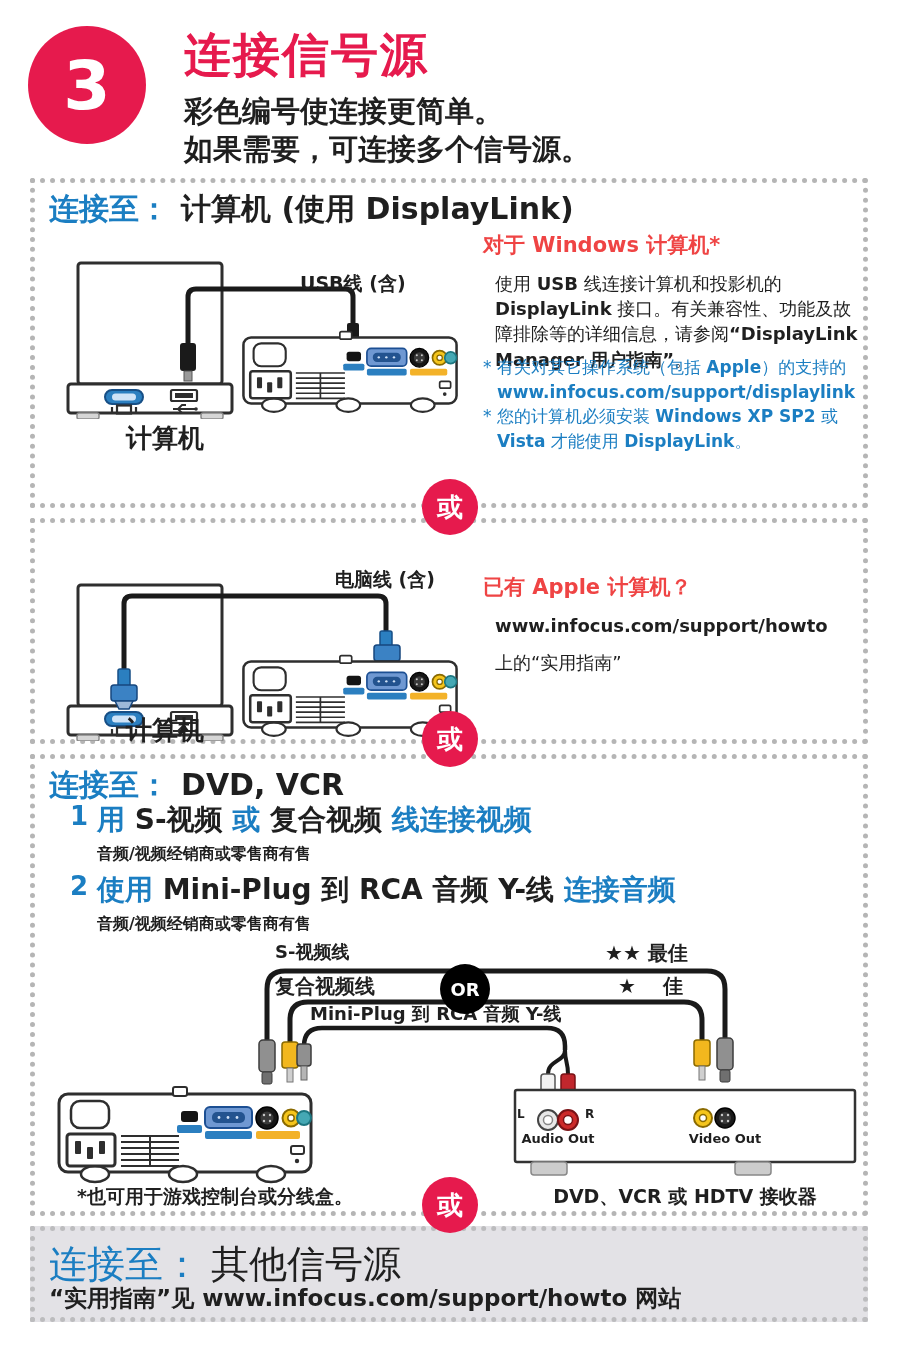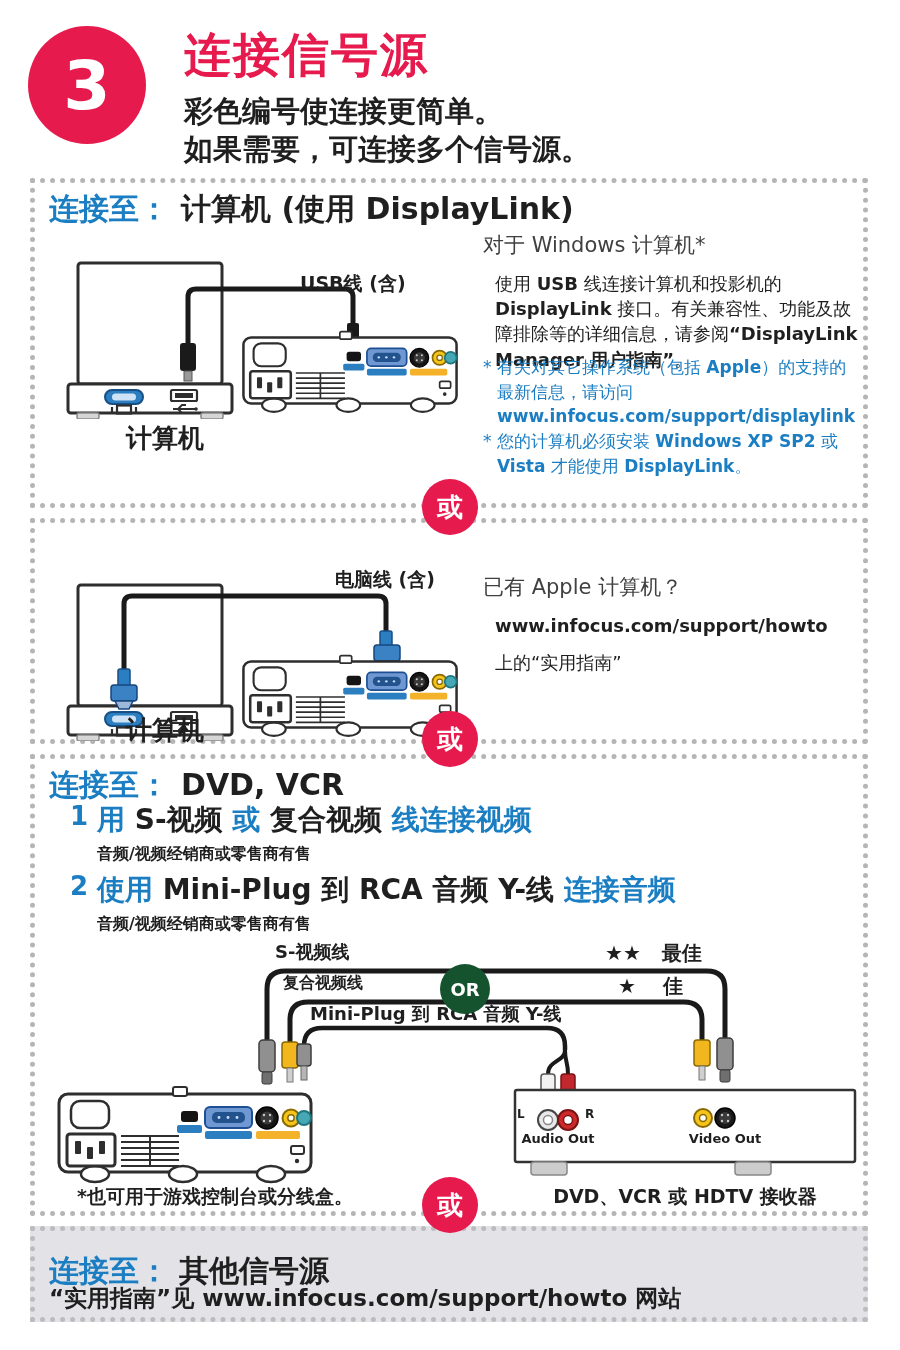--- a/index.html
+++ b/index.html
@@ -21,39 +21,39 @@
   .sec2{top:518px;height:226px;}
   .sec3{top:754px;height:462px;}
   .sec4{top:1226px;height:96px;background:#e3e2e6;border-color:#bcbcbe;}
   .sec-h2{position:absolute;left:14px;top:6px;font-size:30px;font-weight:700;white-space:nowrap;}
   .sec-h2 .rest{margin-left:12px;color:#1f1f1f;}
   .diagram-svg{position:absolute;pointer-events:none;}
   .diag-label{position:absolute;font-size:19px;font-weight:700;white-space:nowrap;}
   .dev-label{position:absolute;font-size:26px;font-weight:700;text-align:center;}
   
   .info-col{position:absolute;left:448px;width:390px;}
-  .info-h3{font-size:21px;font-weight:400;color:#404040;margin:0 0 8px 0;}
+  .info-h3{font-size:21px;font-weight:700;color:#ef4444;margin:0 0 8px 0;}
   .info-p{font-size:18px;line-height:1.4;margin:12px;}
   .fnote{color:#1b7ec2;font-size:17px;line-height:1.45;}
   .fnote .cont{margin-left:14px;}
   
   .step-row{position:absolute;left:35px;display:flex;align-items:flex-start;}
   .step-num{color:#1b7ec2;font-size:26px;font-weight:700;width:27px;flex:none;}
   .step-text{font-size:28px;font-weight:700;white-space:nowrap;}
   .step-sub{position:absolute;left:62px;font-size:16px;font-weight:700;}
   
   .or-badge{position:absolute;left:422px;width:56px;height:56px;border-radius:50%;background:#e61a4d;
     color:#fff;font-size:26px;font-weight:700;display:flex;align-items:center;justify-content:center;z-index:6;}
-  .or-connector{position:absolute;width:50px;height:50px;border-radius:50%;background:#14532d;color:#fff;
+  .or-connector{position:absolute;width:50px;height:50px;border-radius:50%;background:#000000;color:#fff;
     font-size:18px;font-weight:700;display:flex;align-items:center;justify-content:center;z-index:4;}
   .stars{position:absolute;font-size:20px;font-weight:700;white-space:nowrap;}
   .jack-label{position:absolute;font-size:12px;font-weight:700;}
   .out-label{position:absolute;font-size:13px;font-weight:700;text-align:center;}
   .sec3-caption{position:absolute;font-size:19px;font-weight:700;}
-  .sec4-h2{position:absolute;left:14px;top:20px;font-size:30px;font-weight:700;white-space:nowrap;}
+  .sec4-h2{position:absolute;left:14px;top:8px;font-size:38px;font-weight:400;white-space:nowrap;}
   .sec4-h2 .rest{margin-left:10px;}
   .sec4-body{position:absolute;left:14px;top:52px;font-size:23px;font-weight:700;white-space:nowrap;}
   .hidden-defs{position:absolute;width:0;height:0;overflow:hidden;}
 </style>
 </head>
 <body>
 
 <svg class="hidden-defs" aria-hidden="true">
   <defs>
     <symbol id="proj" viewBox="0 0 260 105">
@@ -148,21 +148,20 @@
     </svg>
     <div class="diag-label" style="left:265px;top:88px;">USB线 (含)</div>
     <div class="dev-label" style="left:60px;top:238px;width:140px;">计算机</div>
 
     <div class="info-col" style="top:48px;">
       <div class="info-h3">对于 Windows 计算机*</div>
       <p class="info-p"><span>使用 </span><span class="b">USB</span><span> 线连接计算机和投影机的 </span><span class="b">DisplayLink</span><span> 接口。有关兼容性、功能及故障排除等的详细信息，请参阅</span><span class="b">“DisplayLink Manager 用户指南”</span><span>。</span></p>
     </div>
     <div class="info-col fnote" style="top:172px;">
       <div><span>* 有关对其它操作系统（包括 </span><span class="b">Apple</span><span>）的支持的</span></div>
-      <div class="cont">最新信息，请访问</div>
       <div class="cont b">www.infocus.com/support/displaylink</div>
       <div><span>* 您的计算机必须安装 </span><span class="b">Windows XP SP2</span><span> 或</span></div>
       <div class="cont"><span class="b">Vista</span><span> 才能使用 </span><span class="b">DisplayLink</span><span>。</span></div>
     </div>
   </div>
 
   <div class="or-badge" style="top:479px;">或</div>
 
   <div class="sec sec2">
 
@@ -265,26 +264,26 @@
         <circle cx="690" cy="184" r="10" fill="#1a1a1a" stroke="#000" stroke-width="1.5"></circle>
         <circle cx="690" cy="184" r="6" fill="#3a3a3a"></circle>
         <circle cx="687" cy="181" r="1.2" fill="#c9c9c9"></circle>
           <circle cx="693" cy="181" r="1.2" fill="#c9c9c9"></circle>
         <circle cx="687" cy="187" r="1.2" fill="#c9c9c9"></circle>
           <circle cx="693" cy="187" r="1.2" fill="#c9c9c9"></circle>
       </g>
     </svg>
 
     <div class="diag-label" style="left:240px;top:181px;font-size:18px;">S-视频线</div>
-    <div class="diag-label" style="left:248px;top:214px;font-size:16px;">复合视频线</div>
+    <div class="diag-label" style="left:240px;top:214px;font-size:20px;">复合视频线</div>
     <div class="diag-label" style="left:275px;top:243px;font-size:18px;">Mini-Plug 到 RCA 音频 Y-线</div>
     <div class="or-connector" style="left:405px;top:205px;">OR</div>
     <div class="stars" style="left:570px;top:181px;">
       <span>★★</span>
-      <span style="margin-left:14px;">最佳</span>
+      <span style="margin-left:0;">最佳</span>
     </div>
     <div class="stars" style="left:583px;top:214px;">
       <span>★</span>
       <span style="margin-left:20px;">佳</span>
     </div>
 
     <div class="jack-label" style="left:482px;top:348px;">L</div>
     <div class="jack-label" style="left:550px;top:348px;">R</div>
     <div class="out-label" style="left:468px;top:372px;width:110px;">Audio Out</div>
     <div class="out-label" style="left:625px;top:372px;width:130px;">Video Out</div>

